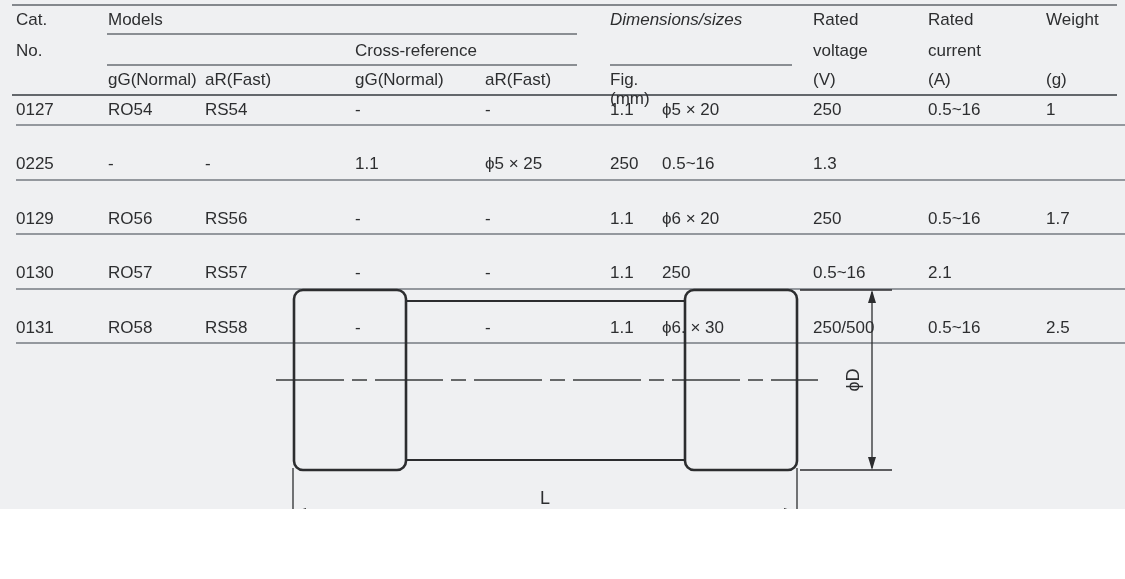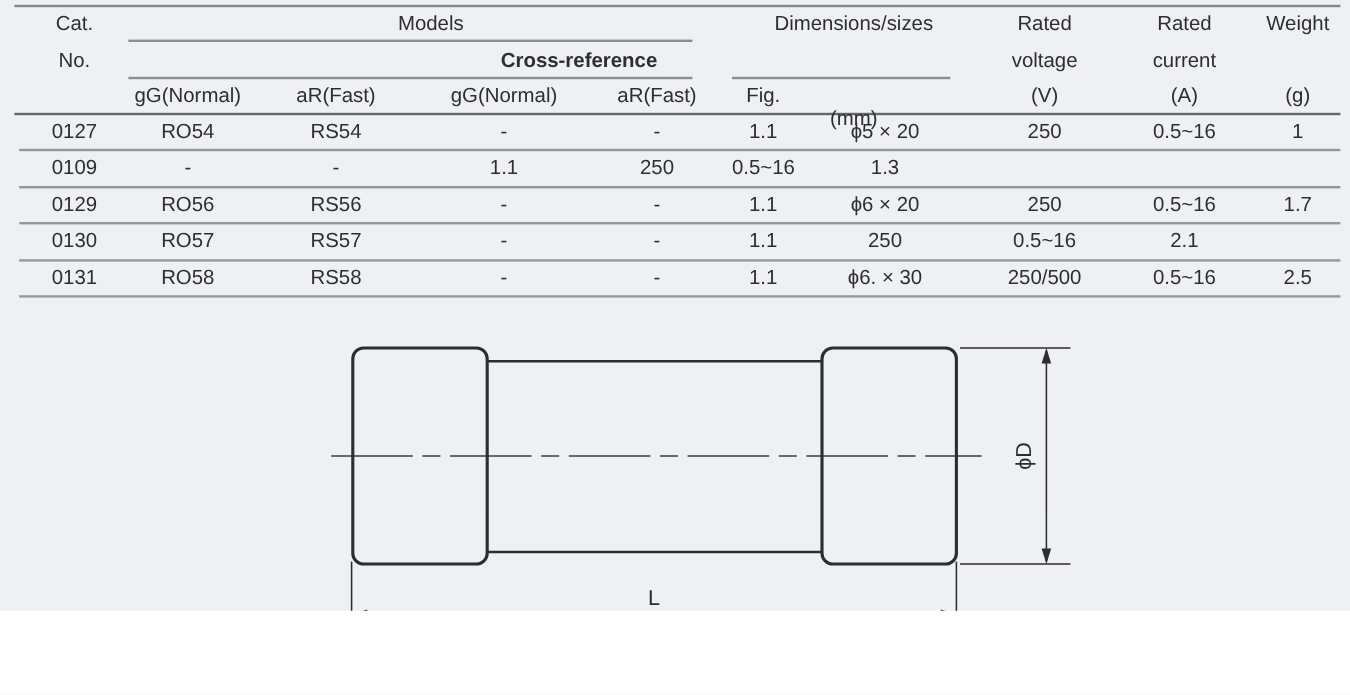--- a/index.html
+++ b/index.html
@@ -3,21 +3,20 @@
 <meta charset="utf-8">
 <style>
   html,body{margin:0;padding:0;}
   .page{
     position:relative;
     width:1125px;height:520px;
     background:#eff0f2;
     font-family:"Liberation Sans","DejaVu Sans",sans-serif;
     color:#2d2e30;
     overflow:hidden;
-    text-align:center;
   }
   .white-strip{position:absolute;left:0;bottom:0;width:1125px;height:11px;background:#ffffff;}
   
   .tline{position:absolute;background:#84888d;}
   .tline.top{left:12px;top:4px;width:1105px;height:2px;}
   .tline.models-u{left:107px;top:33px;width:470px;height:1.5px;background:#8a8e93;}
   .tline.row2-ul{left:107px;top:64px;width:470px;height:1.5px;background:#8a8e93;}
   .tline.row2-ur{left:610px;top:64px;width:182px;height:1.5px;background:#8a8e93;}
   .tline.head-bottom{left:12px;top:94px;width:1105px;height:2px;background:#63676c;}
   
@@ -27,24 +26,24 @@
     grid-template-columns:92px 97px 150px 130px 125px 52px 151px 115px 118px 71px;
     padding-left:4px;box-sizing:border-box;
     font-size:17px;
   }
   .hgrid{top:4px;grid-template-rows:31px 31px 28px;}
   .hgrid .c{white-space:nowrap;overflow:visible;}
   .lh1{line-height:31px;}
   .lh3{line-height:28px;}
   .catno{grid-column:1;grid-row:1 / span 3;line-height:31px;}
   .span-models{grid-column:2 / 6;grid-row:1;}
-  .span-dims{grid-column:6 / 8;grid-row:1;}
-  .span-cross{grid-column:4 / 6;grid-row:2;font-weight:bold;}
+  .span-dims{grid-column:6 / 8;grid-row:1;font-style:italic;}
+  .span-cross{grid-column:4 / 6;grid-row:2;}
   .span-mm{grid-column:6 / 8;grid-row:2;margin-top:48px;}
-  .rgrid{top:96px;}
+  .rgrid{top:96px;gap:24px;}
   .trow{display:grid;grid-template-columns:92px 97px 150px 130px 125px 52px 151px 115px 118px 71px;
         grid-column:1 / -1;height:30.4px;line-height:28px;
         border-bottom:2px solid #94989e;box-sizing:border-box;white-space:nowrap;}
   
   .diagram{position:absolute;left:0;top:250px;width:1125px;height:329px;}
   svg text{font-family:"Liberation Sans","DejaVu Sans",sans-serif;fill:#2c2d2f;}
 </style>
 </head>
 <body>
 
@@ -89,24 +88,25 @@
       <div>RS54</div>
       <div>-</div>
       <div>-</div>
       <div>1.1</div>
       <div>ϕ5 × 20</div>
       <div>250</div>
       <div>0.5~16</div>
       <div>1</div>
     </div>
     <div class="trow">
-      <div>0109</div>
+      <div>0225</div>
       <div>-</div>
       <div>-</div>
       <div>1.1</div>
+      <div>ϕ5 × 25</div>
       <div>250</div>
       <div>0.5~16</div>
       <div>1.3</div>
     </div>
     <div class="trow">
       <div>0129</div>
       <div>RO56</div>
       <div>RS56</div>
       <div>-</div>
       <div>-</div>

